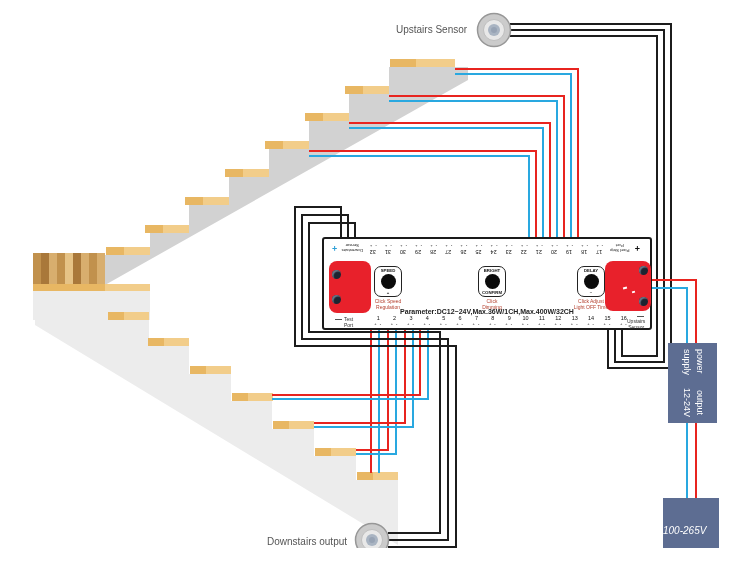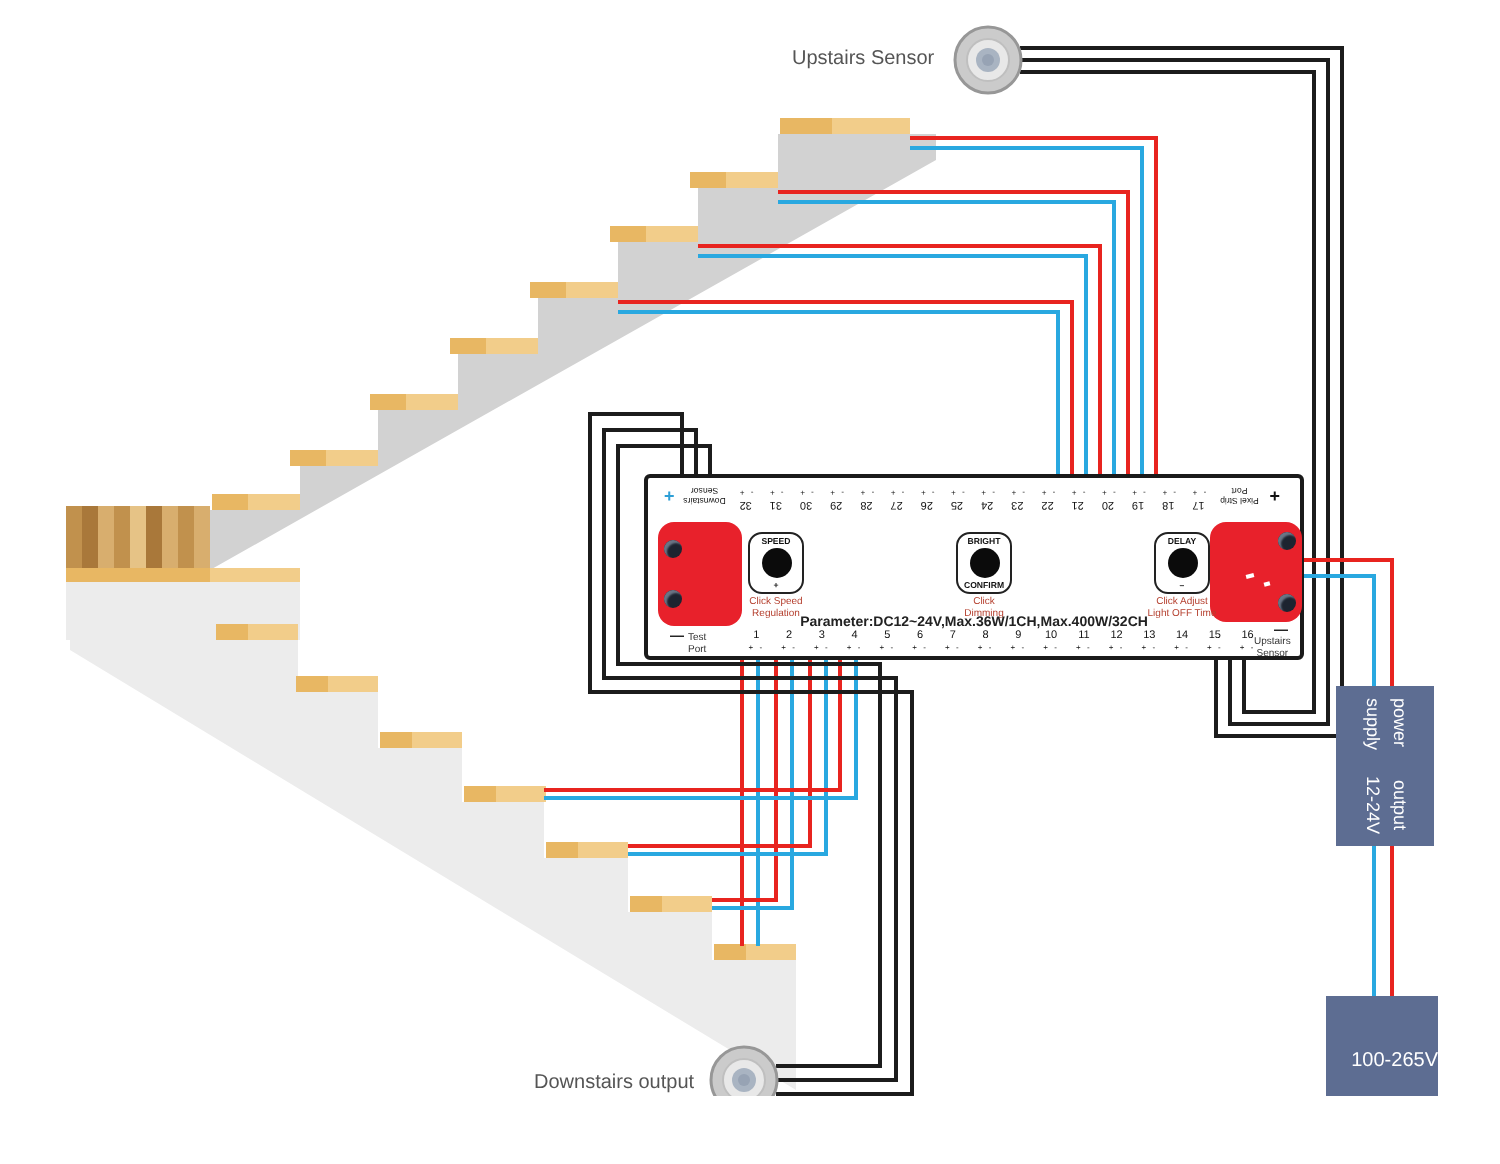--- a/index.html
+++ b/index.html
@@ -57,22 +57,22 @@
   .test-port{left:20px;top:77px;}
   .upstairs-term{left:303px;top:79px;}
   .dash{position:absolute;font-size:7px;font-weight:bold;color:#111;line-height:1;}
   .dash.dl{left:11px;top:76px;} .dash.dr{right:6px;top:73px;}
 
   
   .psu{position:absolute;z-index:2;left:668px;top:343px;width:49px;height:80px;
        background:var(--box-slate,#5d6d92);color:#fff;display:flex;align-items:center;justify-content:center;
        writing-mode:vertical-rl;text-orientation:sideways;font-size:9px;line-height:1.5;text-align:center;}
   .acbox{position:absolute;z-index:2;left:663px;top:498px;width:56px;height:58px;
-         background:var(--box-slate,#5d6d92);color:#fff;display:flex;align-items:flex-end;justify-content:flex-end;
-         font-size:10px;padding-bottom:20px;box-sizing:border-box;}
+         background:var(--box-slate,#5d6d92);color:#fff;display:flex;align-items:flex-end;justify-content:flex-start;
+         font-size:10px;padding-bottom:20px;box-sizing:border-box;font-style:italic;}
 </style>
 </head>
 <body>
 
 <div class="stage">
 
   <svg class="art" width="750" height="582" viewBox="0 0 750 582">
 
     <polygon class="stair-lower" points="35,320 149,320 149,346 189,346 189,374 231,374 231,401 272,401 272,429 314,429 314,456 356,456 356,480 398,480 398,545 35,325"></polygon>
     <rect class="stair-lower" x="33" y="291" width="117" height="29" fill="#d9d9d9"></rect>

